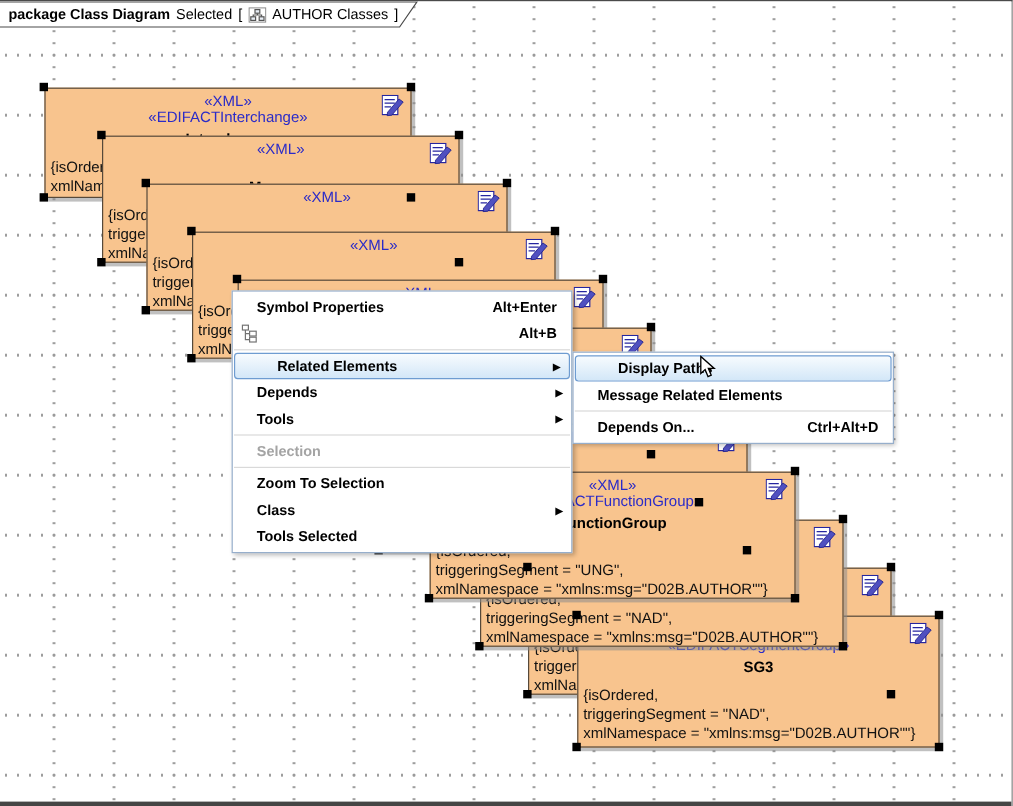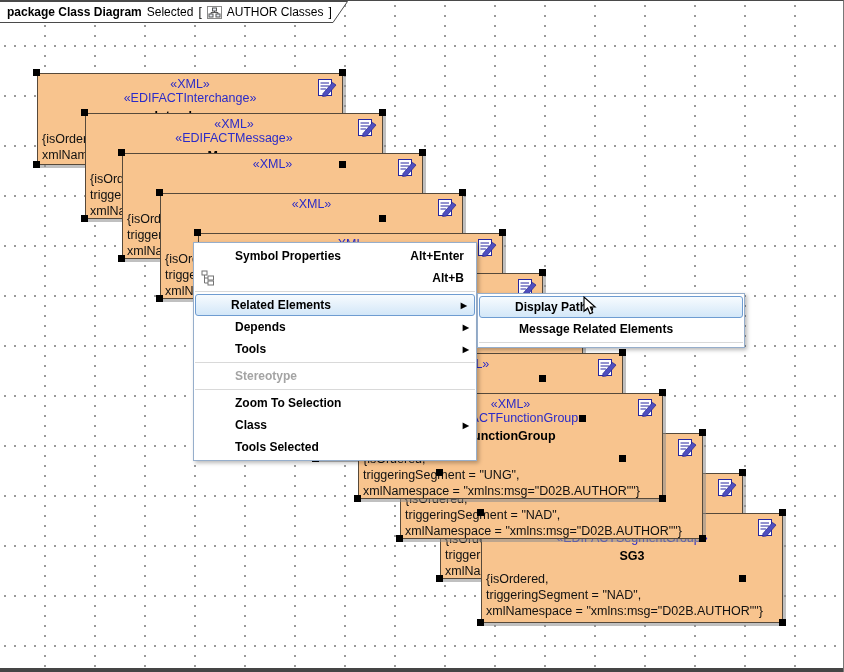--- a/index.html
+++ b/index.html
@@ -28,21 +28,21 @@
     font-size:12.5px;line-height:16px;color:#000;white-space:nowrap;}
   .cbox .prop{position:absolute;left:4px;right:1px;font-size:12.5px;line-height:16px;height:16px;
     color:#111;white-space:nowrap;overflow:hidden;}
   .doc-ico{position:absolute;top:5px;right:4px;}
   
   .handle{position:absolute;width:7px;height:7px;background:#000;z-index:60;}
   
   .menu{position:absolute;background:#fff;border:1px solid #96AECB;box-shadow:2px 2px 4px rgba(0,0,0,.28);
     padding:2px 0;z-index:100;box-sizing:border-box;}
   .mi{position:relative;height:22px;line-height:22px;display:flex;align-items:center;
-    padding:0 12px 0 41px;font-size:12px;font-weight:bold;color:#000;box-sizing:border-box;}
+    padding:0 12px 0 20px;font-size:12px;font-weight:bold;color:#000;box-sizing:border-box;}
   .mi .lb{flex:0 1 auto;white-space:nowrap;}
   .mi .sc{margin-left:auto;white-space:nowrap;}
   .mi .ar{position:absolute;right:7px;top:1px;font-size:8px;color:#000;}
   .mi .ic{position:absolute;left:7px;top:3px;}
   .mi.hl{margin:0 1px;border:1px solid #6E9CD1;border-radius:3px;height:22px;line-height:20px;
     background:linear-gradient(#F7FBFE,#D3E7F8);padding:0 11px 0 35px;}
   .mi.dis{color:#A4A4A4;}
   .menu-sep{border-top:1px solid #D9D9D9;margin:2px 1px;height:0;}
   .cursor{position:absolute;z-index:300;}
   .bottom-edge{position:absolute;left:0;bottom:0;width:100%;height:4px;background:#454545;z-index:30;}
@@ -62,21 +62,20 @@
         <svg class="doc-ico" width="20" height="18" viewBox="0 0 20 18">
           <rect x="0.5" y="0.5" width="13" height="16" fill="#ffffff" stroke="#2626A0"></rect>
           <line x1="2.5" y1="4" x2="11" y2="4" stroke="#2626A0"></line>
           <line x1="2.5" y1="7" x2="11" y2="7" stroke="#2626A0"></line>
           <line x1="2.5" y1="10" x2="8" y2="10" stroke="#2626A0"></line>
           <path d="M5 14.5 L14.5 3.5 L18 6 L8.5 17 L4.6 17.4 Z" fill="#5050C0" stroke="#1E1E8C" stroke-width="0.7"></path>
         </svg>
       </div>
       <div class="cbox" style="left: 85px; top: 112px; width: 298px; height: 106px; z-index: 2;">
         <div class="st" style="top: 3px;">«XML»</div>
-        <div class="st" style="top: 17px;">«EDIFACTMessage»</div>
         <div class="nm">Message</div>
         <div class="prop" style="top: 57px;">{isOrdered,</div>
         <div class="prop" style="top: 73px;">triggeringSegment = "UNH",</div>
         <div class="prop" style="top: 89px;">xmlNamespace = "xmlns:msg="D02B.AUTHOR""}</div>
         <svg class="doc-ico" width="20" height="18" viewBox="0 0 20 18">
           <rect x="0.5" y="0.5" width="13" height="16" fill="#ffffff" stroke="#2626A0"></rect>
           <line x1="2.5" y1="4" x2="11" y2="4" stroke="#2626A0"></line>
           <line x1="2.5" y1="7" x2="11" y2="7" stroke="#2626A0"></line>
           <line x1="2.5" y1="10" x2="8" y2="10" stroke="#2626A0"></line>
           <path d="M5 14.5 L14.5 3.5 L18 6 L8.5 17 L4.6 17.4 Z" fill="#5050C0" stroke="#1E1E8C" stroke-width="0.7"></path>
@@ -306,21 +305,21 @@
         <div class="mi">
           <span class="lb">Depends</span>
           <span class="ar">▶</span>
         </div>
         <div class="mi">
           <span class="lb">Tools</span>
           <span class="ar">▶</span>
         </div>
         <div class="menu-sep"></div>
         <div class="mi dis">
-          <span class="lb">Stereotype</span>
+          <span class="lb">Selection</span>
         </div>
         <div class="menu-sep"></div>
         <div class="mi">
           <span class="lb">Zoom To Selection</span>
         </div>
         <div class="mi">
           <span class="lb">Class</span>
           <span class="ar">▶</span>
         </div>
         <div class="mi">
@@ -328,20 +327,24 @@
         </div>
       </div>
       <div class="menu" style="left: 477px; top: 292px; width: 268px; z-index: 110;">
         <div class="mi hl">
           <span class="lb">Display Paths</span>
         </div>
         <div class="mi">
           <span class="lb">Message Related Elements</span>
         </div>
         <div class="menu-sep"></div>
+        <div class="mi">
+          <span class="lb">Depends On...</span>
+          <span class="sc">Ctrl+Alt+D</span>
+        </div>
       </div>
     </div>
 
   <div class="frame-tab">
     <svg class="tab-shape" width="352" height="24" viewBox="0 0 352 24">
       <path d="M0 0.5 L347.5 0.5 L333 21.5 L0 21.5" fill="#ffffff" stroke="#4a4a4a" stroke-width="1"></path>
     </svg>
     <div class="tab-text">
       <span class="kw">package Class Diagram</span>
       <span>Selected</span>

